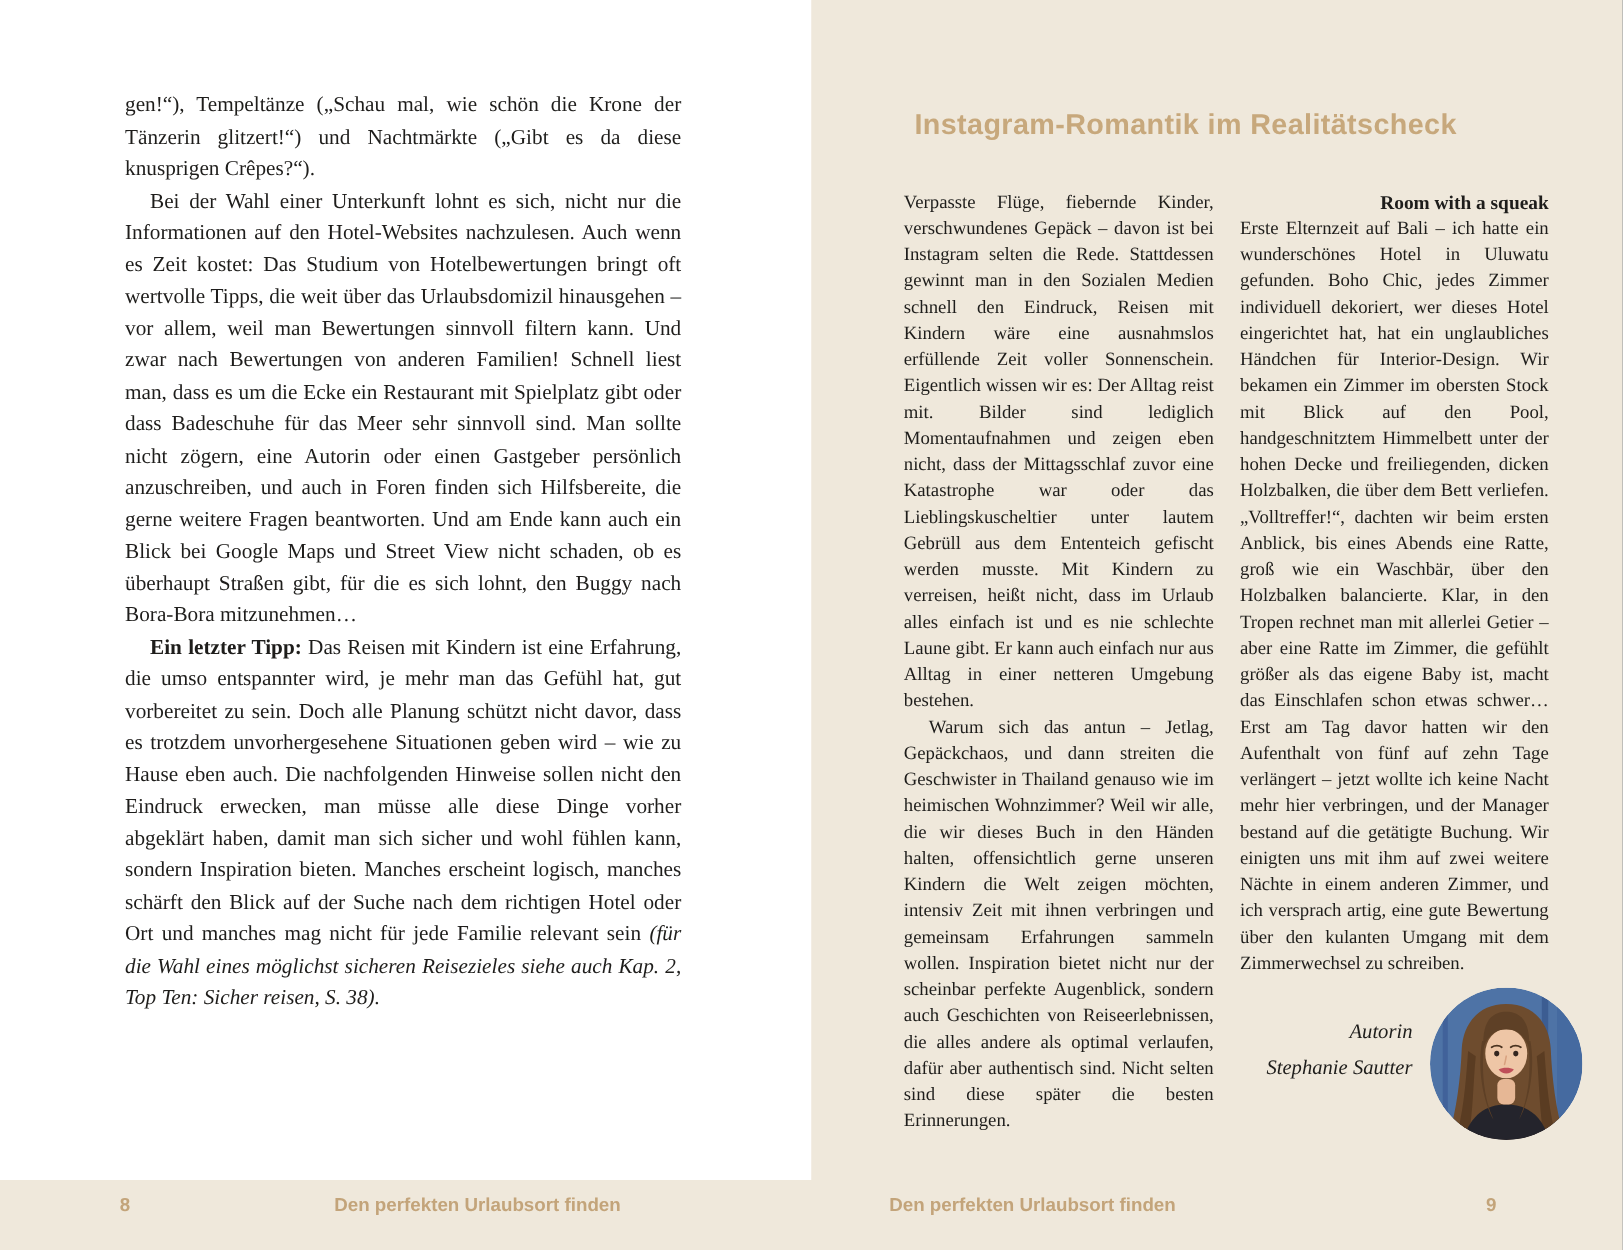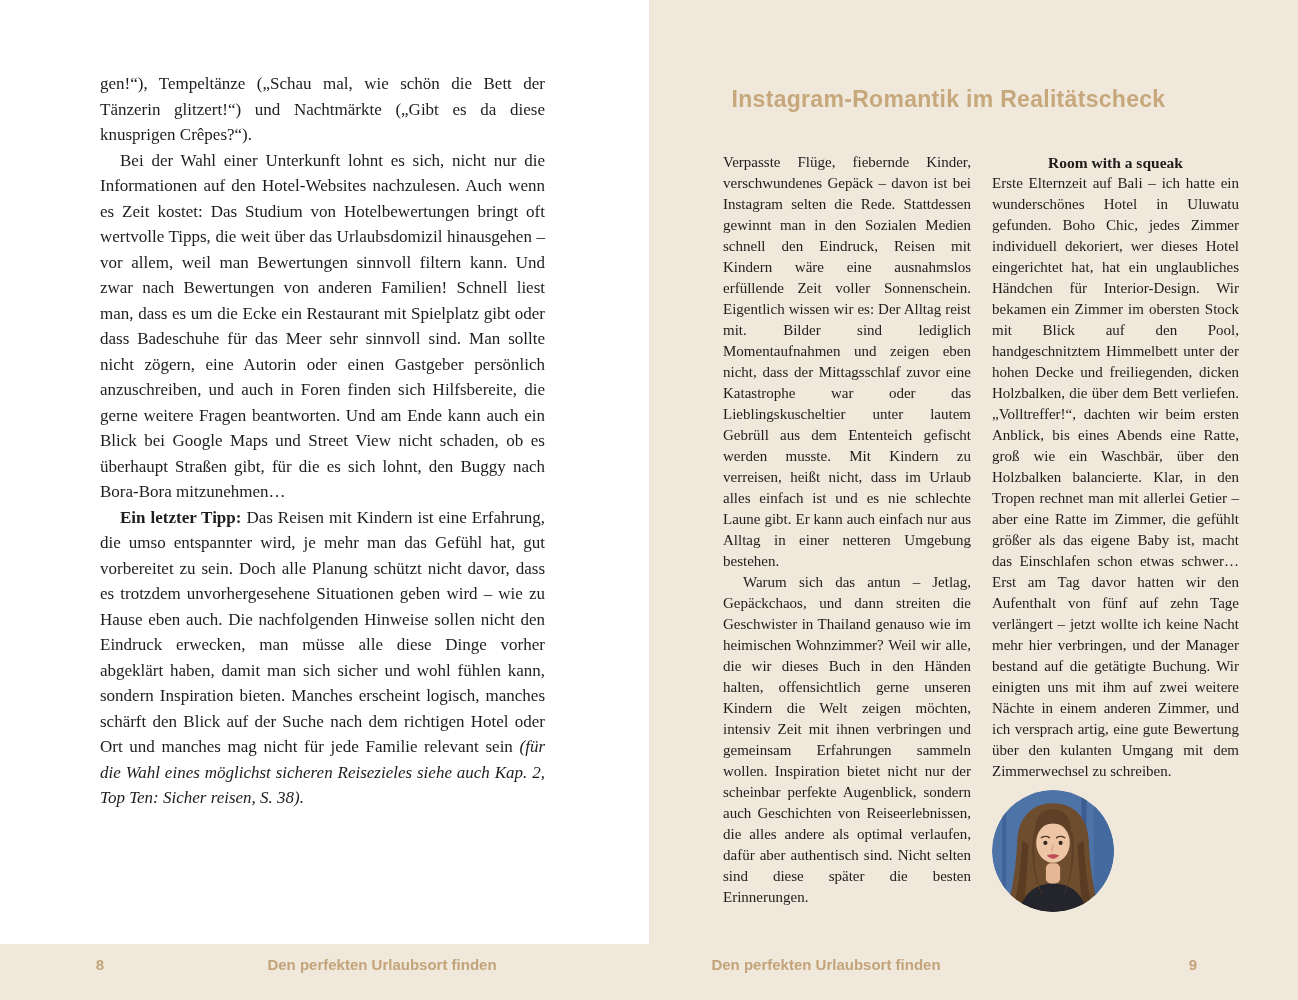--- a/index.html
+++ b/index.html
@@ -41,21 +41,21 @@
   .col {
     position:absolute; top:152px;
     font-size:15px; line-height:21px; text-align:justify;
     hyphens:auto; -webkit-hyphens:auto;
   }
   .col p { margin:0; }
   .col1 { left:723px; width:248px;font-family:Liberation Serif, serif; }
   .col2 { left:992px; width:247px; }
   .story-heading {
     margin:0; font-size:15.5px; line-height:21px; font-weight:bold;
-    text-align:center;
+    text-align:right;
   }
 
   
   .author-block { margin-top:6px; display:flex; align-items:flex-start; }
   .author-credit {
     flex:1; text-align:right; font-style:italic;
     font-size:16.5px; line-height:29px; padding-top:22px; padding-right:14px;
     white-space:nowrap;
   }
   .portrait {
@@ -78,37 +78,41 @@
 </style>
 </head>
 <body>
 
 <div class="spread">
 
   <div class="right-page-bg"></div>
   <div class="footer-band"></div>
 
   <div class="left-text" lang="de">
-    <p>gen!“), Tempeltänze („Schau mal, wie schön die Bett der Tänzerin glitzert!“) und Nachtmärkte („Gibt es da diese knusprigen Crêpes?“).</p>
+    <p>gen!“), Tempeltänze („Schau mal, wie schön die Krone der Tänzerin glitzert!“) und Nachtmärkte („Gibt es da diese knusprigen Crêpes?“).</p>
     <p class="indent">Bei der Wahl einer Unterkunft lohnt es sich, nicht nur die Informationen auf den Hotel-Websites nachzulesen. Auch wenn es Zeit kostet: Das Studium von Hotelbewertungen bringt oft wertvolle Tipps, die weit über das Urlaubsdomizil hinausgehen – vor allem, weil man Bewertungen sinnvoll filtern kann. Und zwar nach Bewertungen von anderen Familien! Schnell liest man, dass es um die Ecke ein Restaurant mit Spielplatz gibt oder dass Badeschuhe für das Meer sehr sinnvoll sind. Man sollte nicht zögern, eine Autorin oder einen Gastgeber persönlich anzuschreiben, und auch in Foren finden sich Hilfsbereite, die gerne weitere Fragen beantworten. Und am Ende kann auch ein Blick bei Google Maps und Street View nicht schaden, ob es überhaupt Straßen gibt, für die es sich lohnt, den Buggy nach Bora-Bora mitzunehmen…</p>
     <p class="indent"><strong>Ein letzter Tipp:</strong><span> Das Reisen mit Kindern ist eine Erfahrung, die umso entspannter wird, je mehr man das Gefühl hat, gut vorbereitet zu sein. Doch alle Planung schützt nicht davor, dass es trotzdem unvorhergesehene Situationen geben wird – wie zu Hause eben auch. Die nachfolgenden Hinweise sollen nicht den Eindruck erwecken, man müsse alle diese Dinge vorher abgeklärt haben, damit man sich sicher und wohl fühlen kann, sondern Inspiration bieten. Manches erscheint logisch, manches schärft den Blick auf der Suche nach dem richtigen Hotel oder Ort und manches mag nicht für jede Familie relevant sein </span><em>(für die Wahl eines möglichst sicheren Reisezieles siehe auch Kap. 2, Top Ten: Sicher reisen, S. 38).</em></p>
   </div>
 
   <h1 class="chapter-heading">Instagram-Romantik im Realitätscheck</h1>
 
   <div class="col col1" lang="de">
     <p>Verpasste Flüge, fiebernde Kinder, verschwundenes Gepäck – davon ist bei Instagram selten die Rede. Stattdessen gewinnt man in den Sozialen Medien schnell den Eindruck, Reisen mit Kindern wäre eine ausnahmslos erfüllende Zeit voller Sonnenschein. Eigentlich wissen wir es: Der Alltag reist mit. Bilder sind lediglich Momentaufnahmen und zeigen eben nicht, dass der Mittagsschlaf zuvor eine Katastrophe war oder das Lieblingskuscheltier unter lautem Gebrüll aus dem Ententeich gefischt werden musste. Mit Kindern zu verreisen, heißt nicht, dass im Urlaub alles einfach ist und es nie schlechte Laune gibt. Er kann auch einfach nur aus Alltag in einer netteren Umgebung bestehen.</p>
     <p class="indent">Warum sich das antun – Jetlag, Gepäckchaos, und dann streiten die Geschwister in Thailand genauso wie im heimischen Wohnzimmer? Weil wir alle, die wir dieses Buch in den Händen halten, offensichtlich gerne unseren Kindern die Welt zeigen möchten, intensiv Zeit mit ihnen verbringen und gemeinsam Erfahrungen sammeln wollen. Inspiration bietet nicht nur der scheinbar perfekte Augenblick, sondern auch Geschichten von Reiseerlebnissen, die alles andere als optimal verlaufen, dafür aber authentisch sind. Nicht selten sind diese später die besten Erinnerungen.</p>
   </div>
 
   <div class="col col2" lang="de">
     <h2 class="story-heading">Room with a squeak</h2>
     <p>Erste Elternzeit auf Bali – ich hatte ein wunderschönes Hotel in Uluwatu gefunden. Boho Chic, jedes Zimmer individuell dekoriert, wer dieses Hotel eingerichtet hat, hat ein unglaubliches Händchen für Interior-Design. Wir bekamen ein Zimmer im obersten Stock mit Blick auf den Pool, handgeschnitztem Himmelbett unter der hohen Decke und freiliegenden, dicken Holzbalken, die über dem Bett verliefen. „Volltreffer!“, dachten wir beim ersten Anblick, bis eines Abends eine Ratte, groß wie ein Waschbär, über den Holzbalken balancierte. Klar, in den Tropen rechnet man mit allerlei Getier – aber eine Ratte im Zimmer, die gefühlt größer als das eigene Baby ist, macht das Einschlafen schon etwas schwer… Erst am Tag davor hatten wir den Aufenthalt von fünf auf zehn Tage verlängert – jetzt wollte ich keine Nacht mehr hier verbringen, und der Manager bestand auf die getätigte Buchung. Wir einigten uns mit ihm auf zwei weitere Nächte in einem anderen Zimmer, und ich versprach artig, eine gute Bewertung über den kulanten Umgang mit dem Zimmerwechsel zu schreiben.</p>
 
     <div class="author-block">
+      <div class="author-credit">
+        <div>Autorin</div>
+        <div>Stephanie Sautter</div>
+      </div>
       <div class="portrait">
         <svg viewBox="0 0 120 120" xmlns="http://www.w3.org/2000/svg">
           <defs>
             <clipPath id="circ">
                 <circle cx="60" cy="60" r="60"></circle>
               </clipPath>
           </defs>
           <g clip-path="url(#circ)">
 
             <rect x="0" y="0" width="120" height="120" fill="#4e73a6"></rect>

